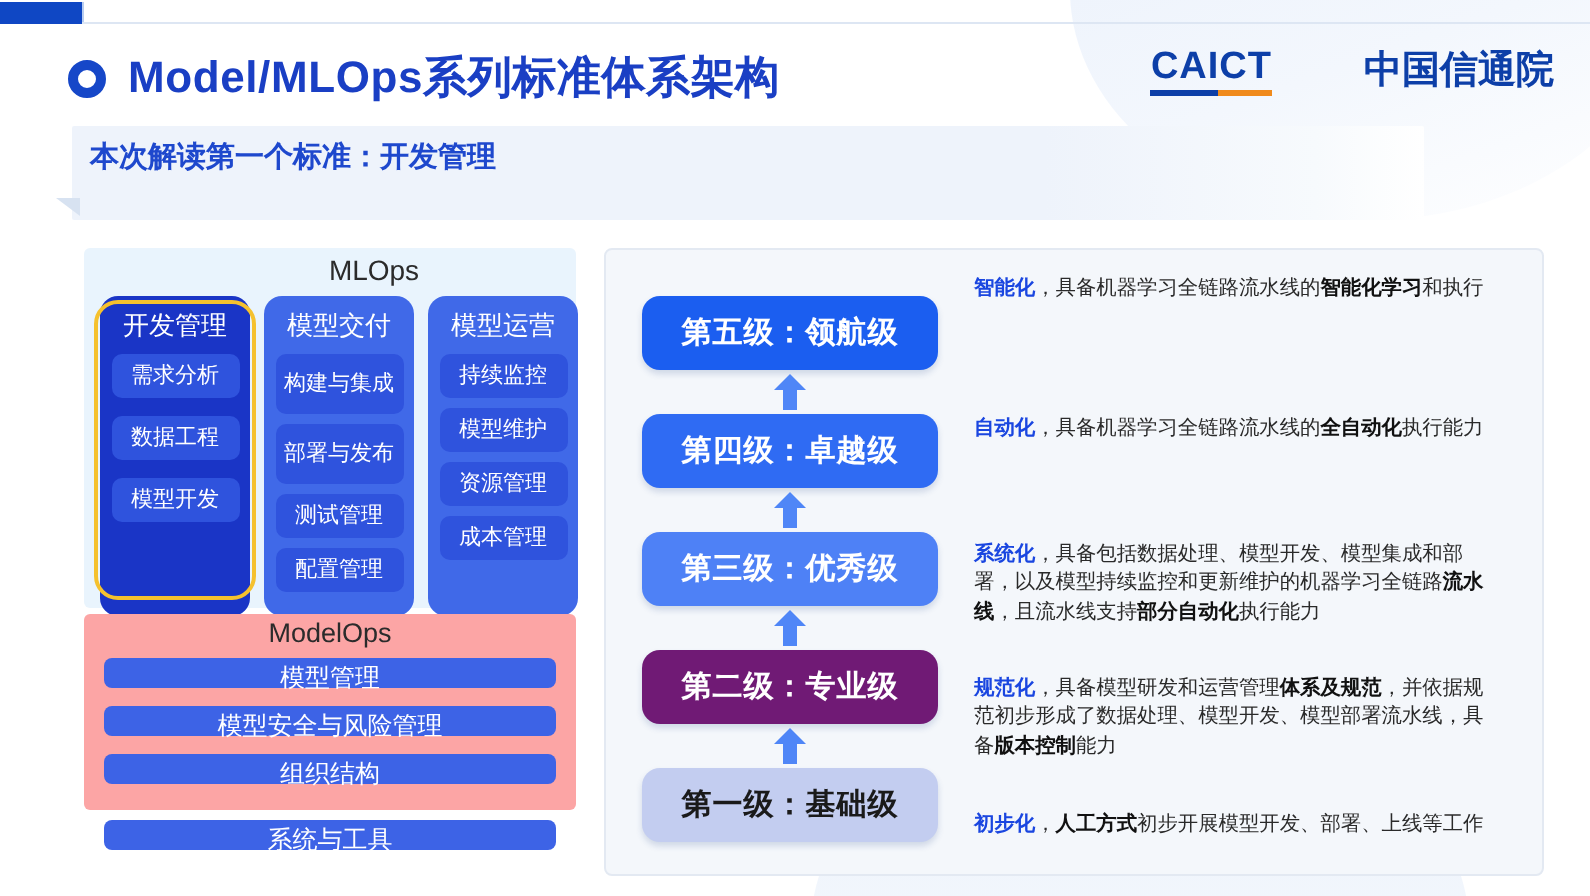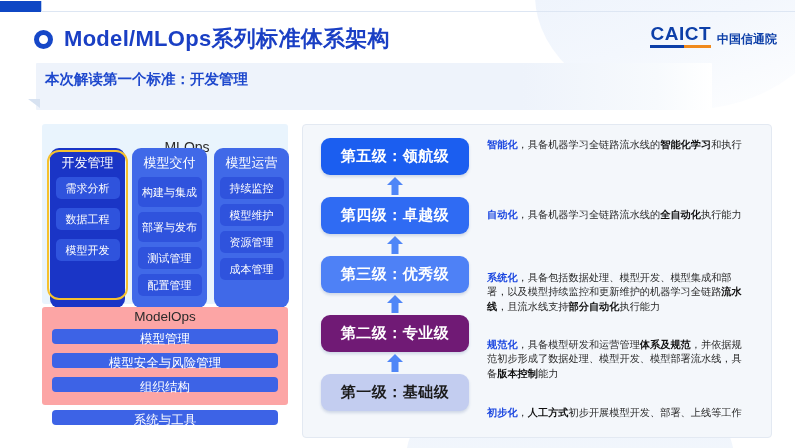--- a/index.html
+++ b/index.html
@@ -43,21 +43,21 @@
   
   .logo{position:absolute;right:18px;top:24px;display:flex;align-items:flex-end;gap:6px;}
   .logo-caict{position:relative;}
   .logo-caict .word{
     font-size:19px;font-weight:bold;color:#0d3fa8;letter-spacing:.5px;line-height:1;
     font-family:"Liberation Sans","DejaVu Sans",sans-serif;
   }
   .logo-underline{display:flex;margin-top:2px;height:3px;width:100%;}
   .logo-underline .seg-blue{flex:0 0 55%;background:#0d3fa8;}
   .logo-underline .seg-orange{flex:1;background:#f08a1c;}
-  .logo-cn{font-size:12px;font-weight:bold;color:#0d3fa8;line-height:1;padding-bottom:3px;}
+  .logo-cn{font-size:19px;font-weight:bold;color:#0d3fa8;line-height:1;padding-bottom:3px;margin-left:40px;}
 
   
   .sub-band{
     position:absolute;left:36px;top:63px;width:676px;height:47px;
     background:linear-gradient(90deg,#eef3fb 0%,#eef3fb 72%,#f7fafd 92%,#ffffff 100%);
     border-radius:1px;
   }
   .sub-band:before{
     content:"";position:absolute;left:-8px;top:36px;width:12px;height:9px;
     background:#d7e2f1;clip-path:polygon(0 0,100% 0,100% 100%);
@@ -68,21 +68,21 @@
   }
 
   
   .left-panel{position:absolute;left:42px;top:124px;width:246px;height:314px;}
   .mlops-card{
     position:absolute;left:0;top:0;width:246px;height:180px;
     background:#e9f4fd;border-radius:3px;
   }
   .mlops-title{
     position:absolute;left:0;top:3px;width:290px;text-align:center;
-    font-size:14px;color:#2b2b2b;font-weight:normal;margin-top:12px;
+    font-size:14px;color:#2b2b2b;font-weight:normal;
   }
   .cols{position:absolute;left:8px;top:24px;display:flex;gap:7px;}
   .col{
     width:75px;border-radius:9px;padding:5px 5px 7px 5px;box-sizing:border-box;
     display:flex;flex-direction:column;align-items:center;
   }
   .col-1{background:#1a35c6;}
   .col-2,.col-3{background:#4069e8;}
   .col-head{
     color:#ffffff;font-size:13px;font-weight:normal;margin-bottom:5px;margin-top:1px;
@@ -119,21 +119,21 @@
     line-height:20px;
   }
   .wb1{top:22px;} .wb2{top:46px;} .wb3{top:70px;}
   .wide-bar.outside{position:absolute;left:10px;top:286px;width:226px;}
 
   
   .right-panel{
     position:absolute;left:302px;top:124px;width:470px;height:314px;
     background:#f4f7fb;border:1px solid #e3e9f2;border-radius:4px;box-sizing:border-box;
   }
-  .levels{position:absolute;left:18px;top:13px;width:148px;}
+  .levels{position:absolute;left:18px;top:23px;width:148px;}
   .lvl-box{
     width:148px;height:37px;border-radius:9px;
     display:flex;align-items:center;justify-content:center;
     font-size:15px;font-weight:bold;letter-spacing:.5px;
     box-shadow:0 2px 3px rgba(40,70,140,.18);
     box-sizing:border-box;
   }
   .arrow{
     width:148px;height:22px;display:flex;align-items:center;justify-content:center;
   }

